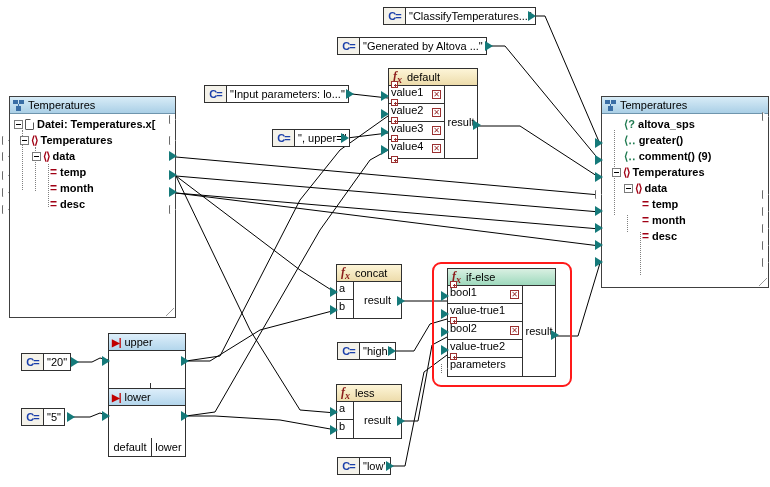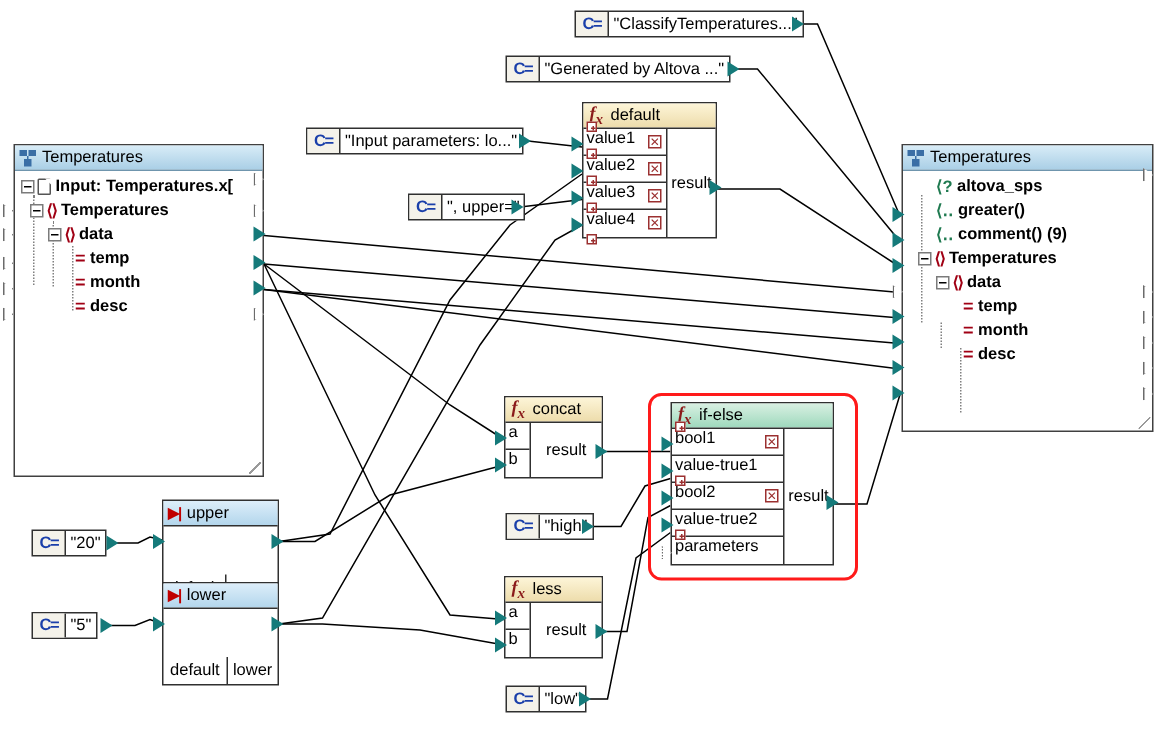--- a/index.html
+++ b/index.html
@@ -300,21 +300,21 @@
       <span class="ttl">Temperatures</span>
     </div>
     <div class="comp-body">
       <div class="guide" style="left:12px; top:16px; height:60px;"></div>
       <div class="guide" style="left:25px; top:33px; height:44px;"></div>
       <div class="guide" style="left:38px; top:50px; height:43px;"></div>
 
       <div class="trow">
         <span class="expander"></span>
         <span class="ico ico-file"></span>
-        <span class="lbl">Input: Temperatures.x[</span>
+        <span class="lbl">Datei: Temperatures.x[</span>
       </div>
       <div class="trow indent1">
         <span class="expander"></span>
         <span class="ico ico-elem">⟨⟩</span>
         <span class="lbl">Temperatures</span>
       </div>
       <div class="trow indent2">
         <span class="expander"></span>
         <span class="ico ico-elem">⟨⟩</span>
         <span class="lbl">data</span>

